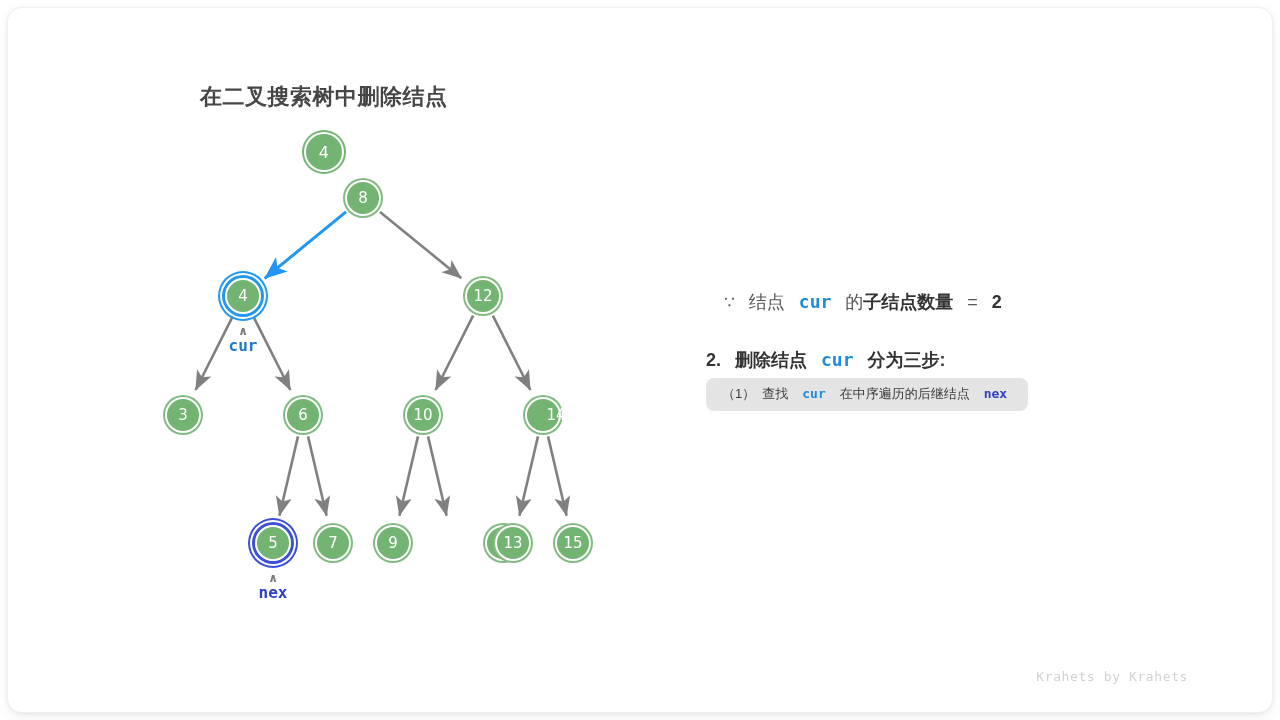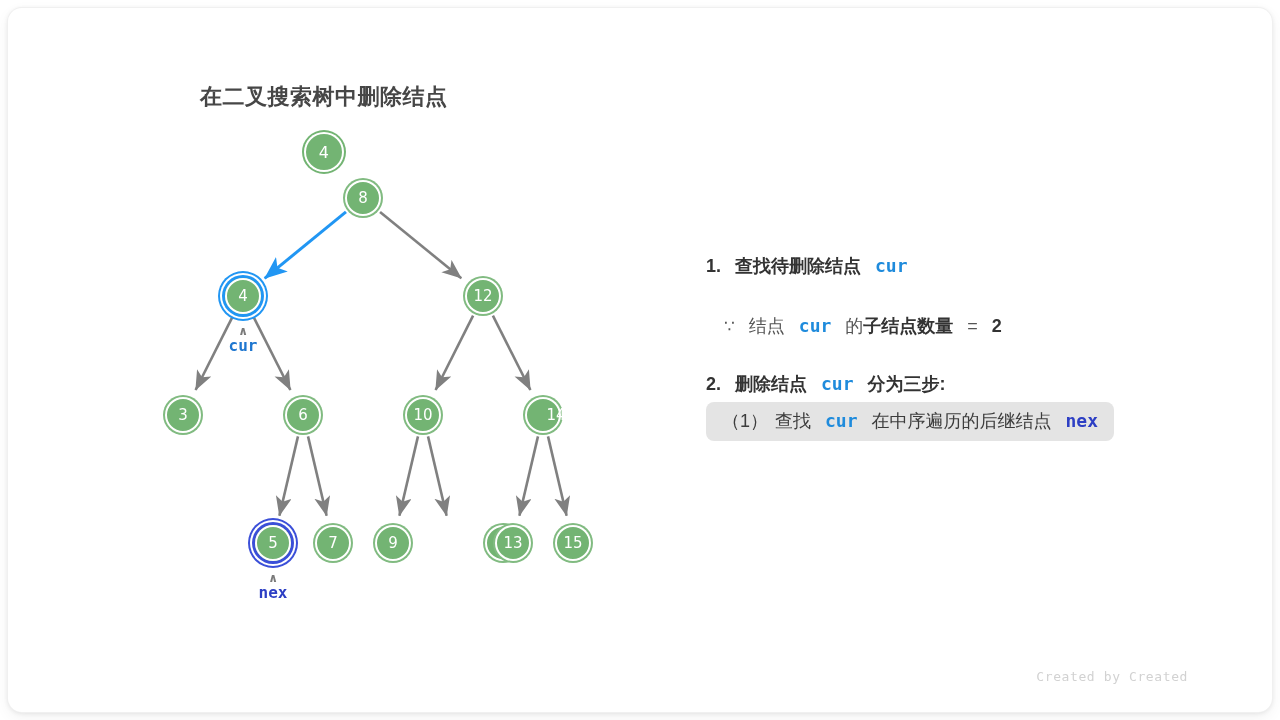--- a/index.html
+++ b/index.html
@@ -136,22 +136,22 @@
   .mono {
     font-family: "DejaVu Sans Mono", monospace;
     font-weight: bold;
   }
   .c-blue { color: #1f8bdc; }
   .c-navy { color: #2d3fc4; }
   #hl-row {
     margin-top: 6px;
     background: #e4e4e4;
     border-radius: 8px;
-    padding: 7px 16px 8px 16px;
-    font-size: 18px;
+    padding: 7px 21px 8px 16px;
+    font-size: 13px;
     color: #3c3c3c;
     display: inline-block;
     white-space: nowrap;
   }
   .sp { display: inline-block; width: 7px; }
 
   
   #footer {
     position: absolute;
     right: 84px;
@@ -213,33 +213,30 @@
         <div class="tnode" style="left: 565px; top: 535px;">15</div>
       </div>
     <div id="pointers-group">
         <div class="ptr-label ptr-cur" style="left: 235px; top: 318px;"><span class="caret">∧</span><span class="ptr-txt">cur</span></div>
         <div class="ptr-label ptr-nex" style="left: 265px; top: 565px;"><span class="caret">∧</span><span class="ptr-txt">nex</span></div>
       </div>
   </div>
 
   <div id="panel">
 
-    <div class="line l-step">
-      <span>1.</span><span class="sp"></span><span class="sp"></span><span>查找待删除结点</span><span class="sp"></span><span class="sp"></span><span class="mono c-blue">cur</span>
-    </div>
 
     <div class="line l-reason">
       <span class="becausesym">∵</span><span class="sp"></span><span class="sp"></span><span class="soft">结点</span><span class="sp"></span><span class="sp"></span><span class="mono c-blue">cur</span><span class="sp"></span><span class="sp"></span><span class="soft">的</span><span class="strong">子结点数量</span><span class="sp"></span><span class="sp"></span><span class="soft">=</span><span class="sp"></span><span class="sp"></span><span class="strong">2</span>
     </div>
 
     <div class="line l-step">
       <span>2.</span><span class="sp"></span><span class="sp"></span><span>删除结点</span><span class="sp"></span><span class="sp"></span><span class="mono c-blue">cur</span><span class="sp"></span><span class="sp"></span><span>分为三步:</span>
     </div>
 
     <div id="hl-row">
       <span>（1）</span><span class="sp"></span><span>查找</span><span class="sp"></span><span class="sp"></span><span class="mono c-blue">cur</span><span class="sp"></span><span class="sp"></span><span>在中序遍历的后继结点</span><span class="sp"></span><span class="sp"></span><span class="mono c-navy">nex</span>
     </div>
 
   </div>
 
-  <div id="footer">Created by Created</div>
+  <div id="footer">Krahets by Krahets</div>
 
 </div>
 
 </body></html>

